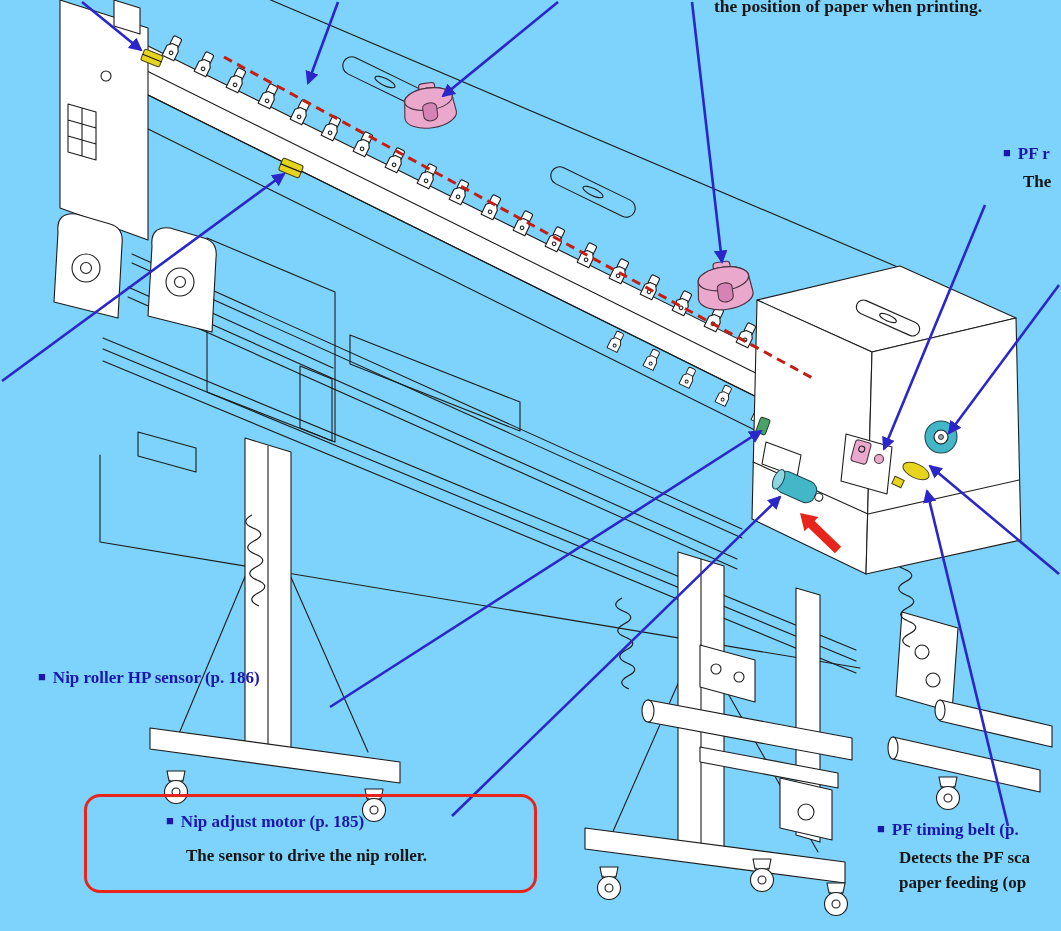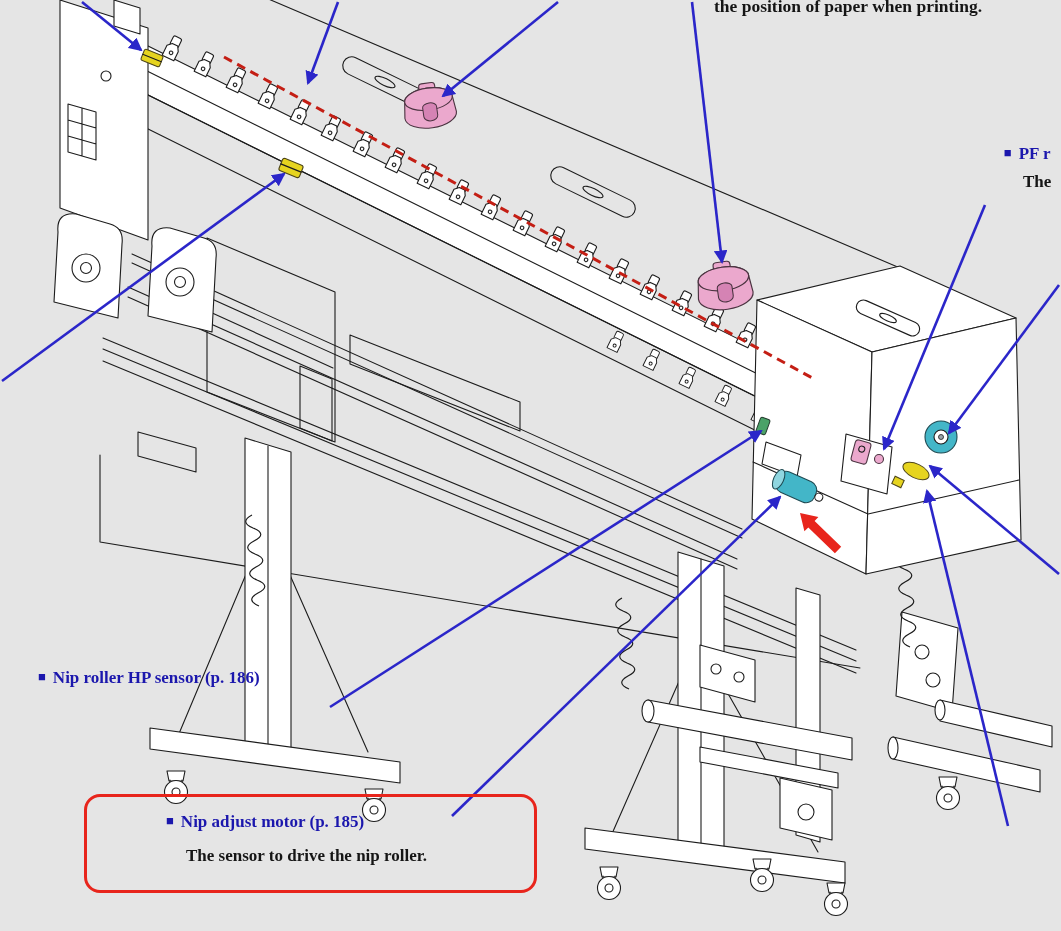--- a/index.html
+++ b/index.html
@@ -2,22 +2,22 @@
 <html style="--label-blue: #1b17ad; --text-black: #151515; --arrow-blue: #2b26c9; --highlight-red: #e8251c; --dash-red: #c41e14; --part-pink: #eba8cd; --part-pink-deep: #d583b4; --part-teal: #43b6c8; --part-yellow: #e6d41f; --sensor-green: #4aa268; --line: #1c1c1c;"><head>
 <meta charset="utf-8">
 <style>
   :root{
     --label-blue:#1b17ad; --text-black:#151515; --arrow-blue:#2b26c9;
     --highlight-red:#e8251c; --dash-red:#c41e14;
     --part-pink:#eba8cd; --part-pink-deep:#d583b4; --part-teal:#43b6c8;
     --part-yellow:#e6d41f; --sensor-green:#4aa268; --line:#1c1c1c;
   }
   html,body{margin:0;padding:0;background:#fff;}
-  #stage{position:relative;width:1061px;height:931px;overflow:hidden;background:#e5e5e5;
-         font-family:"Liberation Serif",serif;text-align:center;}
+  #stage{position:relative;width:1061px;height:931px;overflow:hidden;background:#7dd3fc;
+         font-family:"Liberation Serif",serif;}
   #stage svg{position:absolute;left:0;top:0;}
   .lbl{position:absolute;font-weight:bold;font-size:17px;white-space:nowrap;z-index:5;}
   .blue{color:var(--label-blue);}
   .black{color:var(--text-black);}
   .bullet{font-size:13px;margin-right:7px;position:relative;top:-2px;}
   .subline{margin-top:8px;}
   .redbox{position:absolute;border:3px solid var(--highlight-red);border-radius:16px;z-index:4;}
   
   .ln{fill:none;stroke:var(--line);stroke-width:1.1;stroke-linejoin:round;stroke-linecap:round;}
   .lnw{fill:#ffffff;stroke:var(--line);stroke-width:1.1;stroke-linejoin:round;}
@@ -274,14 +274,21 @@
   <span class="bullet">■</span><span>Nip roller HP sensor (p. 186)</span>
 </div>
 
 <div class="redbox" style="left:84px;top:794px;width:447px;height:93px;">
   <div class="lbl blue" style="left:79px;top:15px;">
     <span class="bullet">■</span><span>Nip adjust motor (p. 185)</span>
   </div>
   <div class="lbl black" style="left:99px;top:49px;">The sensor to drive the nip roller.</div>
 </div>
 
+<div class="lbl" style="left:877px;top:820px;">
+  <div class="blue">
+    <span class="bullet">■</span><span>PF timing belt (p.</span>
+  </div>
+  <div class="black subline" style="margin-left:22px;">Detects the PF sca</div>
+  <div class="black" style="margin-left:22px;margin-top:5px;">paper feeding (op</div>
+</div>
 
 </div>
 
 </body></html>

